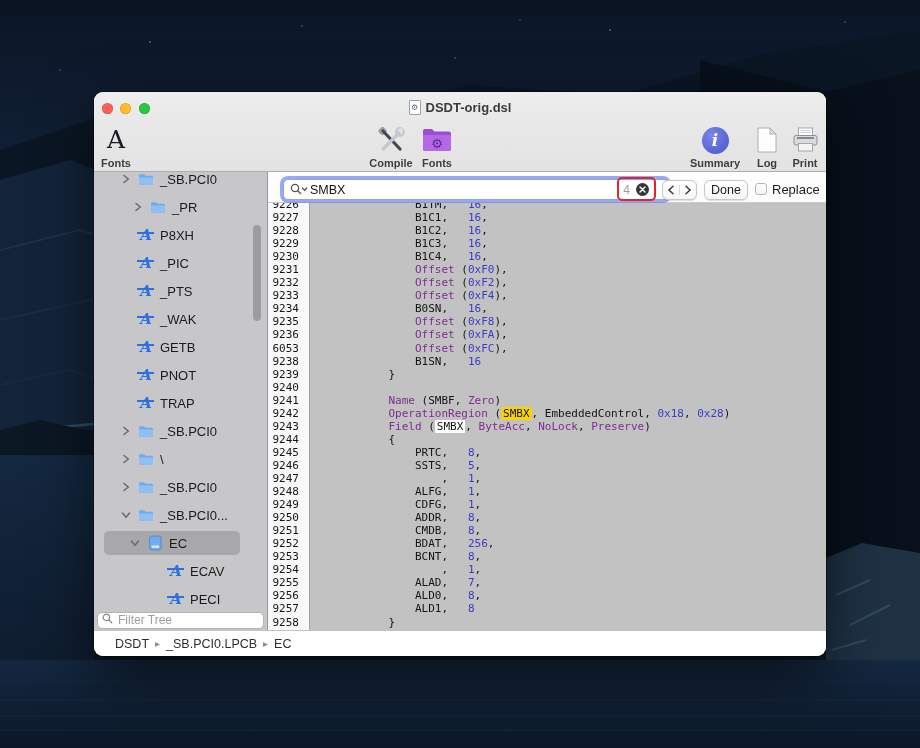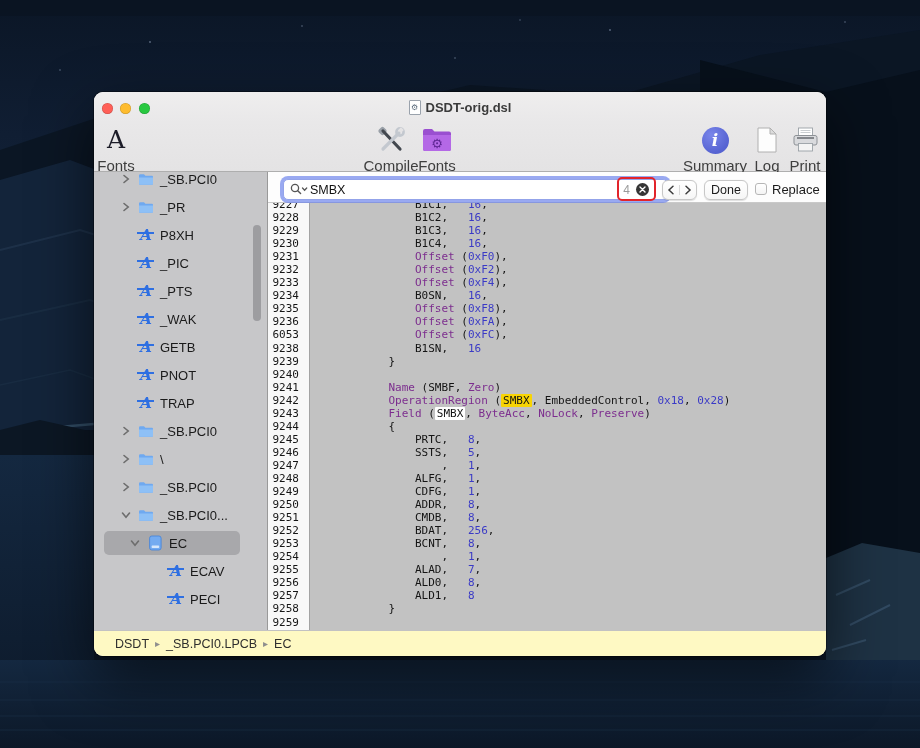--- a/index.html
+++ b/index.html
@@ -26,21 +26,21 @@
   .t-zoom{left:45px;background:var(--traffic_zoom);}
   .title-wrap{position:absolute;left:0;right:0;top:0;height:30px;display:flex;align-items:center;justify-content:center;gap:5px;}
   .doc-icon{width:12px;height:15px;background:#fff;border:1px solid #9aa2ac;border-radius:1px;position:relative;
             display:flex;align-items:center;justify-content:center;font-size:8px;color:#5a6b7c;}
   .title-text{font-size:13px;font-weight:bold;color:#3b3b3b;}
   
   .toolbar{position:absolute;left:0;right:0;top:30px;height:50px;background:linear-gradient(#e9e8e9,#e4e3e4);
            border-bottom:1px solid #aeaeae;}
   .tool{position:absolute;top:2px;width:64px;display:flex;flex-direction:column;align-items:center;gap:1px;}
   .tool .glyph{height:32px;display:flex;align-items:center;justify-content:center;}
-  .tool .tlabel{font-size:15px;color:#3e3e3e;}
+  .tool .tlabel{font-size:11px;color:#3e3e3e;font-weight:bold;}
   .tool-fonts{left:-10px;}  .tool-compile{left:265px;} .tool-patch{left:311px;}
   .tool-summary{left:589px;} .tool-log{left:641px;} .tool-print{left:679px;}
   .fonts-a{font-family:"DejaVu Serif",serif;font-size:25px;color:#1c1c28;line-height:30px;}
   .summary-circle{width:27px;height:27px;border-radius:50%;background:radial-gradient(circle at 35% 30%,#7a86ea,var(--summary_badge) 70%);
                   display:flex;align-items:center;justify-content:center;}
   .summary-i{font-family:"DejaVu Serif",serif;font-style:italic;font-weight:bold;color:#fff;font-size:17px;line-height:1;}
   
   .content{position:absolute;left:0;right:0;top:80px;bottom:26px;display:flex;}
   .sidebar{position:relative;width:174px;background:#c7c7c9;border-right:1px solid #999;flex:0 0 auto;overflow:hidden;}
   .tree{margin-top:-7px;}
@@ -83,21 +83,21 @@
        border-radius:6px;font-size:12.5px;color:#1c1c1c;display:flex;align-items:center;justify-content:center;
        box-shadow:0 .5px 1px rgba(0,0,0,.12);}
   .navgroup{left:394px;width:35px;padding:0;display:flex;}
   .navseg{flex:1;display:flex;align-items:center;justify-content:center;}
   .navseg:first-child{border-right:1px solid #d8d8d8;}
   .done-btn{left:436px;width:44px;}
   .replace-check{position:absolute;left:487px;top:11px;width:12px;height:12px;border:1px solid #b6b6b6;border-radius:3px;
                  background:linear-gradient(#fff,#f4f4f4);}
   .replace-label{position:absolute;left:504px;top:8px;font-size:13px;color:#1c1c1c;line-height:20px;}
   
-  .statusbar{position:absolute;left:0;right:0;bottom:0;height:26px;background:#fef9c3;border-top:1px solid #c2c2c2;
+  .statusbar{position:absolute;left:0;right:0;bottom:0;height:26px;background:#ffffff;border-top:1px solid #c2c2c2;
              display:flex;align-items:center;padding-left:21px;font-size:12.5px;color:#2e2e2e;}
   .crumb-sep{color:#8e8e8e;font-size:10px;margin:0 6px;}
 </style>
 </head>
 <body>
 
 <svg class="wallpaper" width="920" height="748" viewBox="0 0 920 748">
   <defs>
     <linearGradient id="ocean" x1="0" y1="0" x2="0" y2="1">
       <stop offset="0" stop-color="#142840"></stop>
@@ -219,21 +219,21 @@
               </svg>
             </span>
             <span class="icon-slot">
               <svg width="16" height="13" viewBox="0 0 16 13">
                 <path d="M1 2.4 Q1 1.2 2.2 1.2 L6 1.2 L7.4 2.7 L13.9 2.7 Q15 2.7 15 3.8 L15 10.6 Q15 11.8 13.9 11.8 L2.2 11.8 Q1 11.8 1 10.6 Z" fill="#6fa9f0"></path>
                 <path d="M1 4.6 L15 4.6 L15 10.6 Q15 11.8 13.9 11.8 L2.2 11.8 Q1 11.8 1 10.6 Z" fill="#8ec0f6"></path>
               </svg>
             </span>
             <span class="tlab">_SB.PCI0</span>
           </div>
-          <div class="trow" style="padding-left: 26px; align-items: center;">
+          <div class="trow" style="padding-left: 38px; align-items: center;">
             <span class="chev-slot">
               <svg width="8" height="10" viewBox="0 0 8 10">
                 <path d="M2 1.5 L6.2 5 L2 8.5" stroke="#6d6d6d" stroke-width="1.6" fill="none" stroke-linecap="round"></path>
               </svg>
             </span>
             <span class="icon-slot">
               <svg width="16" height="13" viewBox="0 0 16 13">
                 <path d="M1 2.4 Q1 1.2 2.2 1.2 L6 1.2 L7.4 2.7 L13.9 2.7 Q15 2.7 15 3.8 L15 10.6 Q15 11.8 13.9 11.8 L2.2 11.8 Q1 11.8 1 10.6 Z" fill="#6fa9f0"></path>
                 <path d="M1 4.6 L15 4.6 L15 10.6 Q15 11.8 13.9 11.8 L2.2 11.8 Q1 11.8 1 10.6 Z" fill="#8ec0f6"></path>
               </svg>
@@ -369,24 +369,35 @@
           </div>
           <div class="trow" style="padding-left: 56px;">
             <span class="chev-slot"></span>
             <span class="icon-slot">
               <span class="method-a">A</span>
             </span>
             <span class="tlab">PECI</span>
           </div>
         </div>
       <div class="tree-scrollbar"></div>
+      <div class="filter-wrap">
+        <svg class="filter-mag" width="11" height="11" viewBox="0 0 11 11">
+          <circle cx="4.4" cy="4.4" r="3.2" fill="none" stroke="#8a8a8a" stroke-width="1.2"></circle>
+          <line x1="6.8" y1="6.8" x2="9.8" y2="9.8" stroke="#8a8a8a" stroke-width="1.3" stroke-linecap="round"></line>
+        </svg>
+        <input class="filter-input" placeholder="Filter Tree" style="">
+      </div>
     </div>
 
     <div class="editor">
       <div class="code-scroll" id="code">
+          <div class="crow">
+            <span class="ln">9226</span>
+            <span class="lc"><span class="seg-d">                B1TM,   </span><span class="seg-n">16</span><span class="seg-d">,</span></span>
+          </div>
           <div class="crow">
             <span class="ln">9227</span>
             <span class="lc"><span class="seg-d">                B1C1,   </span><span class="seg-n">16</span><span class="seg-d">,</span></span>
           </div>
           <div class="crow">
             <span class="ln">9228</span>
             <span class="lc"><span class="seg-d">                B1C2,   </span><span class="seg-n">16</span><span class="seg-d">,</span></span>
           </div>
           <div class="crow">
             <span class="ln">9229</span>

